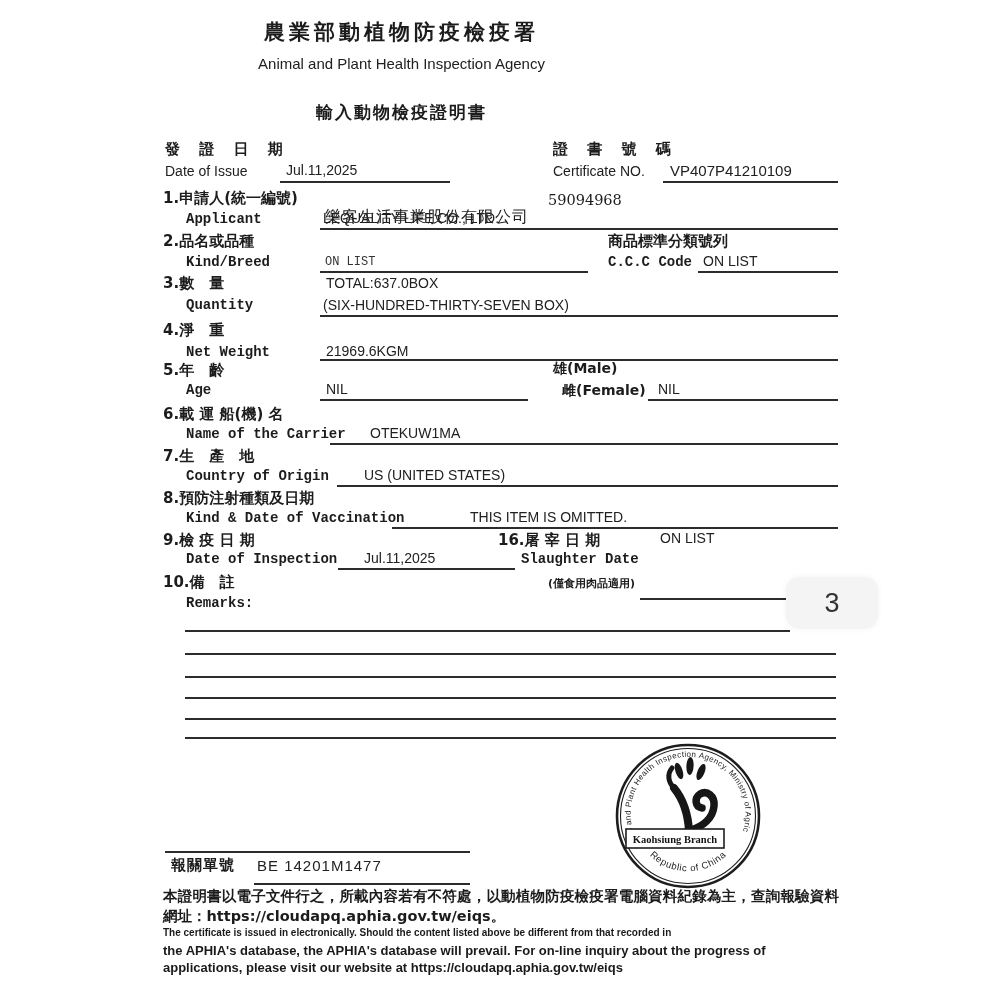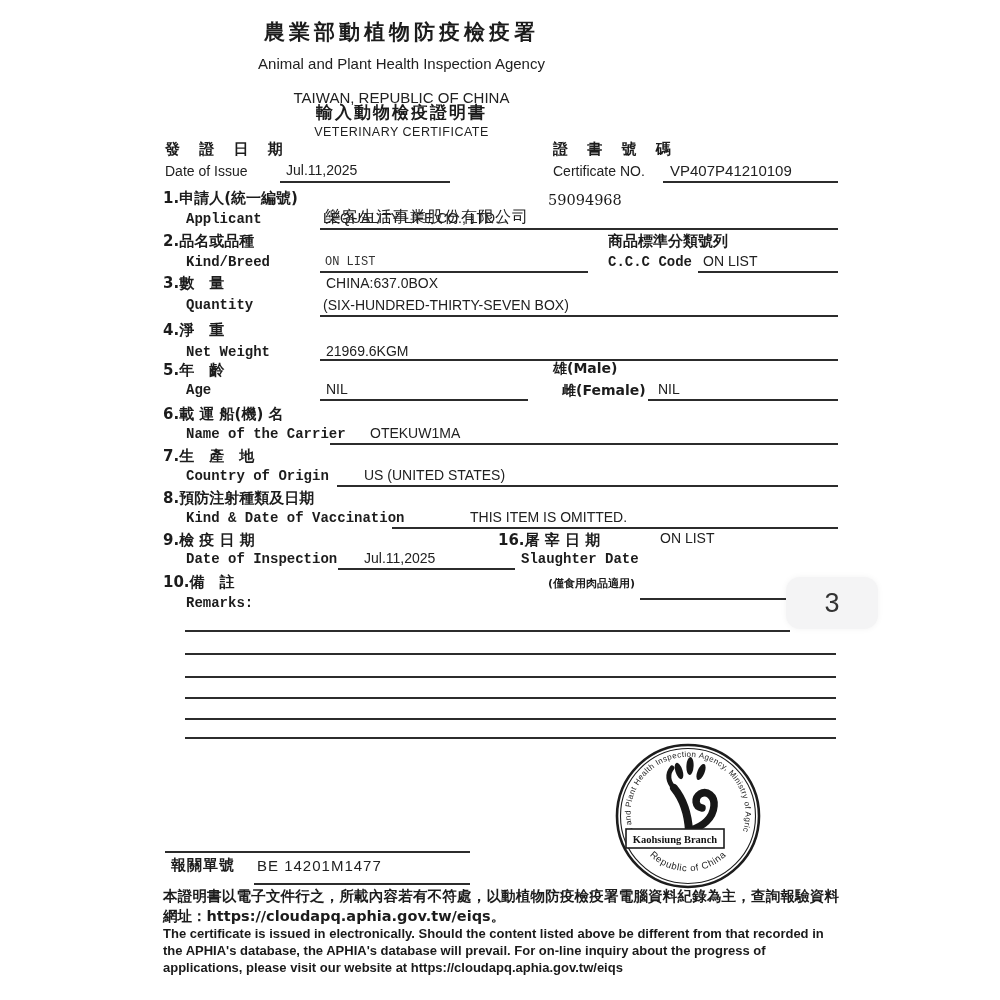--- a/index.html
+++ b/index.html
@@ -16,23 +16,21 @@
          border-radius:14px;display:flex;align-items:center;justify-content:center;
          font-family:"Liberation Sans",sans-serif;font-size:27px;color:#333;box-shadow:0 0 6px rgba(0,0,0,0.05);}
 </style>
 </head>
 <body>
 
 <div class="page">
 
   <div class="abs center cjk" style="top:20px;font-size:21px;letter-spacing:4px;">農業部動植物防疫檢疫署</div>
   <div class="abs center sans" style="top:55px;font-size:15px;">Animal and Plant Health Inspection Agency</div>
-  <div class="abs center sans" style="top:89px;font-size:15px;">TAIWAN, REPUBLIC OF CHINA</div>
   <div class="abs center cjk" style="top:103px;font-size:17px;letter-spacing:2px;">輸入動物檢疫證明書</div>
-  <div class="abs center sans" style="top:125px;font-size:12.5px;letter-spacing:0.5px;">VETERINARY CERTIFICATE</div>
 
   <div class="abs cjk" style="left:165px;top:141px;font-size:15px;letter-spacing:7px;">發 證 日 期</div>
   <div class="abs sans" style="left:165px;top:163px;font-size:14px;">Date of Issue</div>
   <div class="abs sans" style="left:286px;top:162px;font-size:14px;">Jul.11,2025</div>
   <div class="rule" style="left:280px;top:181px;width:170px;"></div>
 
   <div class="abs cjk" style="left:553px;top:141px;font-size:15px;letter-spacing:7px;">證 書 號 碼</div>
   <div class="abs sans" style="left:553px;top:163px;font-size:14px;">Certificate NO.</div>
   <div class="abs sans" style="left:670px;top:162px;font-size:15px;">VP407P41210109</div>
   <div class="rule" style="left:663px;top:181px;width:175px;"></div>
@@ -47,21 +45,21 @@
   <div class="abs cjk" style="left:163px;top:233px;font-size:15px;">2.品名或品種</div>
   <div class="abs cjk" style="left:608px;top:233px;font-size:15px;">商品標準分類號列</div>
   <div class="abs mono" style="left:186px;top:254px;font-size:14px;">Kind/Breed</div>
   <div class="abs mono" style="left:325px;top:256px;font-size:12px;font-weight:400;color:#333;">ON LIST</div>
   <div class="abs mono" style="left:608px;top:254px;font-size:14px;">C.C.C Code</div>
   <div class="abs sans" style="left:703px;top:253px;font-size:14px;">ON LIST</div>
   <div class="rule" style="left:320px;top:271px;width:268px;"></div>
   <div class="rule" style="left:698px;top:271px;width:140px;"></div>
 
   <div class="abs cjk" style="left:163px;top:275px;font-size:15px;">3.數　量</div>
-  <div class="abs sans" style="left:326px;top:275px;font-size:14px;">CHINA:637.0BOX</div>
+  <div class="abs sans" style="left:326px;top:275px;font-size:14px;">TOTAL:637.0BOX</div>
   <div class="abs mono" style="left:186px;top:297px;font-size:14px;">Quantity</div>
   <div class="abs sans" style="left:323px;top:297px;font-size:14px;">(SIX-HUNDRED-THIRTY-SEVEN BOX)</div>
   <div class="rule" style="left:320px;top:315px;width:518px;"></div>
 
   <div class="abs cjk" style="left:163px;top:322px;font-size:15px;">4.淨　重</div>
   <div class="abs mono" style="left:186px;top:344px;font-size:14px;">Net Weight</div>
   <div class="abs sans" style="left:326px;top:343px;font-size:14px;">21969.6KGM</div>
   <div class="rule" style="left:320px;top:359px;width:518px;"></div>
 
   <div class="abs cjk" style="left:163px;top:362px;font-size:15px;">5.年　齡</div>
@@ -141,17 +139,17 @@
     <text x="63" y="103" text-anchor="middle" font-size="10.5" font-weight="bold" fill="#141414" font-family="Liberation Serif, serif">Kaohsiung Branch</text>
   </svg>
 
   <div class="rule" style="left:165px;top:851px;width:305px;"></div>
   <div class="abs cjk" style="left:171px;top:857px;font-size:15px;letter-spacing:1px;">報關單號</div>
   <div class="abs sans" style="left:257px;top:857px;font-size:15px;letter-spacing:1px;">BE 14201M1477</div>
   <div class="rule" style="left:254px;top:883px;width:216px;"></div>
 
   <div class="abs cjk" style="left:163px;top:888px;font-size:14.5px;letter-spacing:0.2px;">本證明書以電子文件行之，所載內容若有不符處，以動植物防疫檢疫署電腦資料紀錄為主，查詢報驗資料</div>
   <div class="abs cjk" style="left:163px;top:908px;font-size:14.5px;">網址：https://cloudapq.aphia.gov.tw/eiqs。</div>
-  <div class="abs sansb" style="left:163px;top:927px;font-size:13px;">The certificate is issued in electronically. Should the content listed above be different from that recorded in</div>
+  <div class="abs sansb" style="left:163px;top:927px;font-size:10px;">The certificate is issued in electronically. Should the content listed above be different from that recorded in</div>
   <div class="abs sansb" style="left:163px;top:944px;font-size:13px;">the APHIA's database, the APHIA's database will prevail. For on-line inquiry about the progress of</div>
   <div class="abs sansb" style="left:163px;top:961px;font-size:13px;">applications, please visit our website at https://cloudapq.aphia.gov.tw/eiqs</div>
 
 </div>
 
 </body></html>

